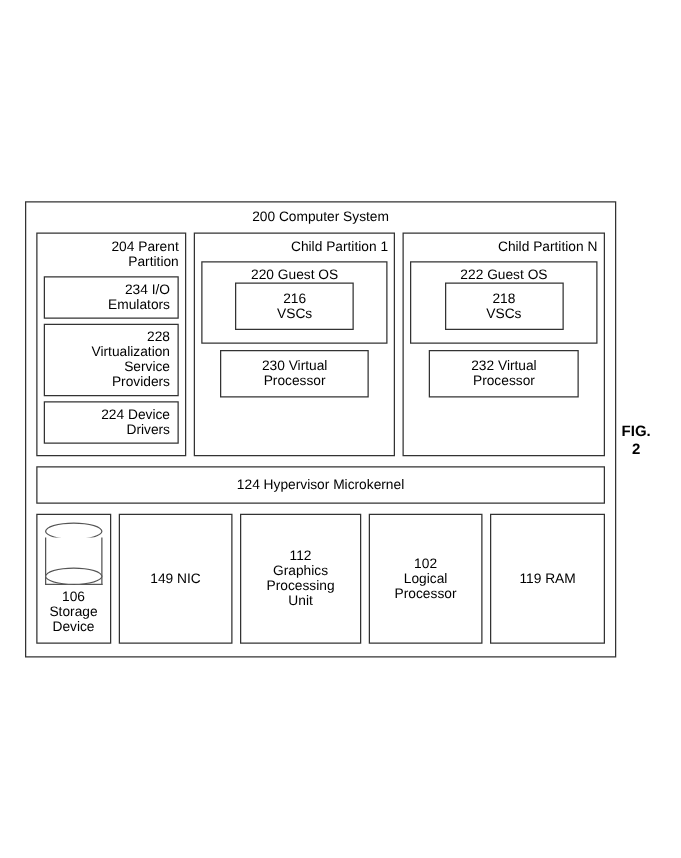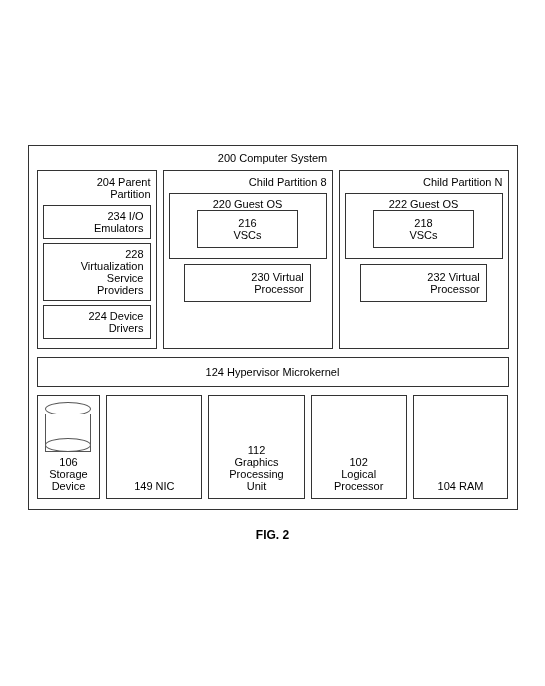--- a/index.html
+++ b/index.html
@@ -11,21 +11,20 @@
       flex-direction: column;
       align-items: center;
       justify-content: center;
       width: 545px;
       min-height: 686px;
       padding: 20px;
     }
 
     .diagram-wrapper {
       display: flex;
-      flex-direction: column;
       align-items: center;
       width: 100%;
     }
 
     .outer-box {
       border: 1.5px solid #333;
       width: 490px;
       padding: 6px 8px 10px 8px;
       position: relative;
     }
@@ -78,21 +77,21 @@
       padding: 6px 10px;
       text-align: center;
       font-size: 11px;
       margin: 0 auto 6px auto;
       width: 70%;
     }
 
     .virtual-proc-box {
       border: 1.5px solid #333;
       padding: 6px 6px;
-      text-align: right;
+      text-align: center;
       font-size: 11px;
       margin: 0 auto;
       width: 80%;
     }
 
     
     .parent-partition {
       width: 120px;
       flex: none;
     }
@@ -116,21 +115,21 @@
 
     .hw-box {
       border: 1.5px solid #333;
       flex: 1;
       padding: 6px 20px;
       text-align: center;
       font-size: 11px;
       display: flex;
       flex-direction: column;
       align-items: center;
-      justify-content: flex-end;
+      justify-content: center;
     }
 
     
     .cylinder {
       width: 46px;
       height: 50px;
       position: relative;
       margin: 0 auto 4px auto;
     }
 
@@ -203,21 +202,21 @@
         </div>
         <div class="inner-box-small">
           <span>228<br>Virtualization<br>Service<br>Providers</span>
         </div>
         <div class="inner-box-small">
           <span>224 Device<br>Drivers</span>
         </div>
       </div>
 
       <div class="partition-box">
-        <div class="partition-label">Child Partition 8</div>
+        <div class="partition-label">Child Partition 1</div>
         <div class="inner-box">
           <span>220 Guest OS</span>
           <div class="vsc-box">
             <span>216<br>VSCs</span>
           </div>
         </div>
         <div class="virtual-proc-box">
           <span>230 Virtual<br>Processor</span>
         </div>
       </div>
@@ -258,21 +257,21 @@
 
       <div class="hw-box">
         <span>112<br>Graphics<br>Processing<br>Unit</span>
       </div>
 
       <div class="hw-box">
         <span>102 Logical<br>Processor</span>
       </div>
 
       <div class="hw-box">
-        <span>104 RAM</span>
+        <span>119 RAM</span>
       </div>
 
     </div>
 
   </div>
 
   <div class="fig-label">FIG. 2</div>
 </div>
 
 </body></html>

